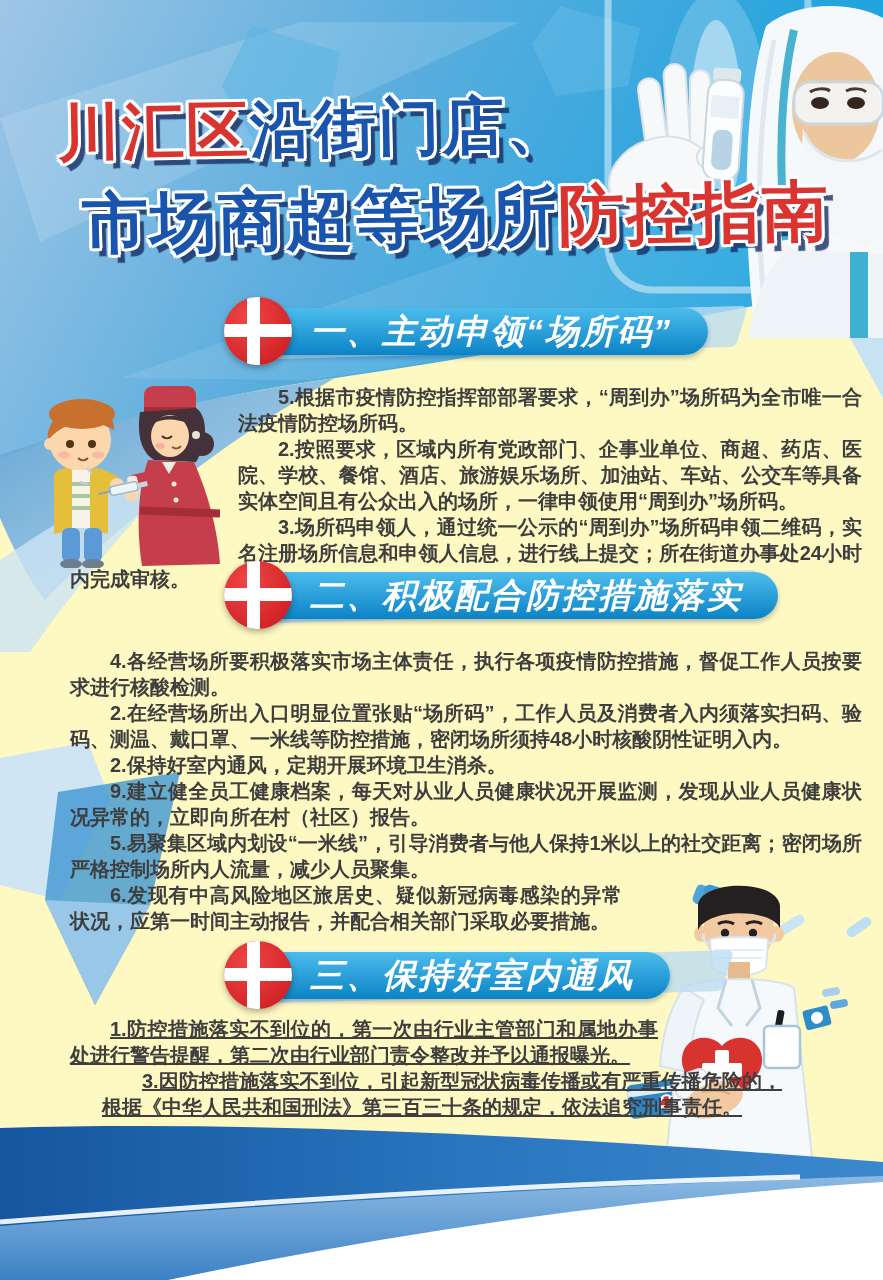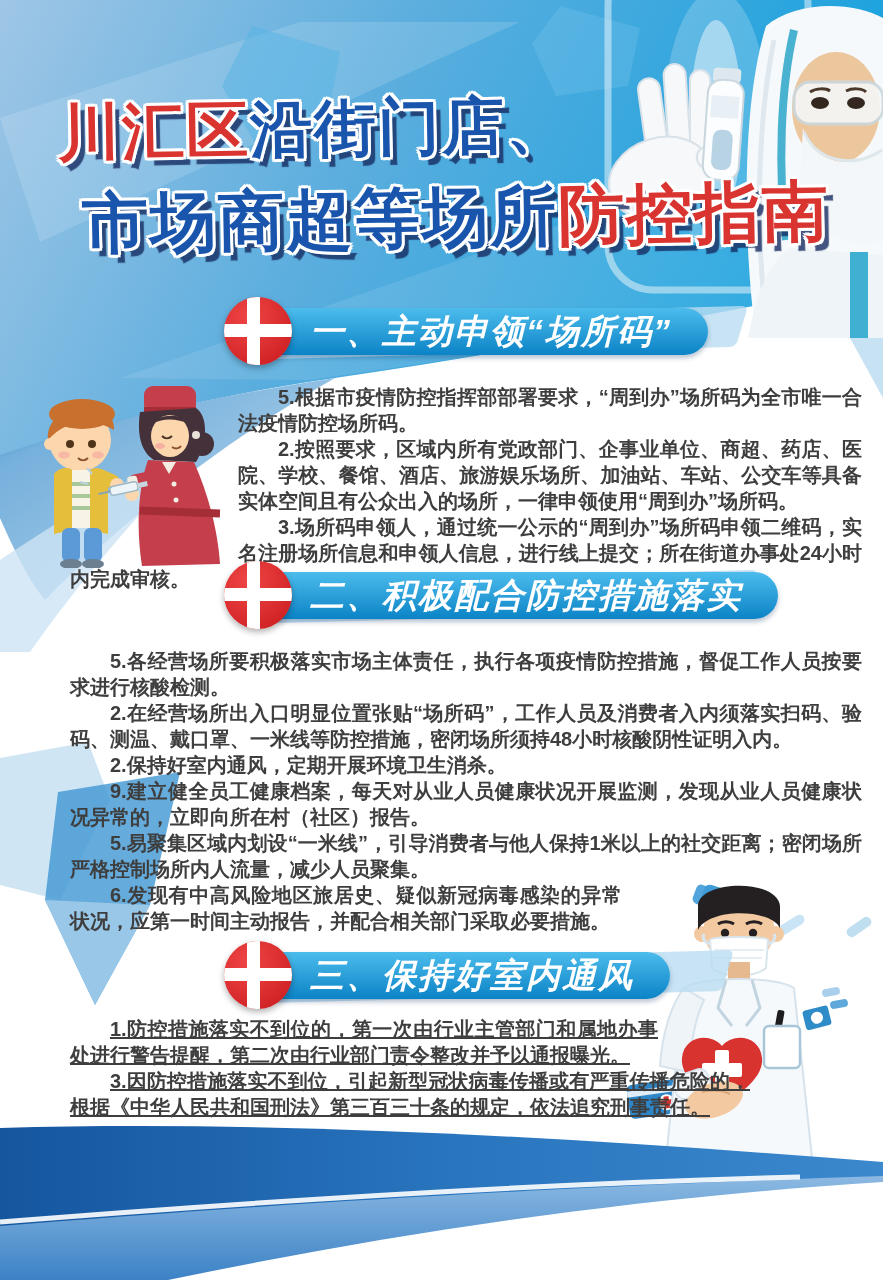--- a/index.html
+++ b/index.html
@@ -1,16 +1,16 @@
 <!DOCTYPE html>
 <html><head>
 <meta charset="utf-8">
 <style>
   html,body{margin:0;padding:0;background:#888;}
-  .poster{position:relative;width:883px;height:1280px;overflow:hidden;background:#ffffff;
+  .poster{position:relative;width:883px;height:1280px;overflow:hidden;background:#fef9c3;
           font-family:"Liberation Sans",sans-serif;margin:0 auto;}
   .layer{position:absolute;inset:0;}
   .bg{z-index:0;}
   .illus{position:absolute;}
   .ppe{left:598px;top:0;z-index:1;}
   .doctor{left:626px;top:876px;z-index:1;}
   .wavefront{z-index:2;pointer-events:none;}
   .vax{left:24px;top:378px;z-index:3;}
   
   .title{position:absolute;z-index:3;font-weight:bold;line-height:1;white-space:nowrap;
@@ -40,21 +40,21 @@
   .cross-badge .h{position:absolute;left:0;top:27px;width:68px;height:13px;background:#fff;}
   
   .sec{position:absolute;z-index:3;color:#3e3e3e;font-size:20px;line-height:26px;
        font-weight:bold;text-align:justify;}
   .sec p{margin:0;text-indent:2em;}
   .s1{left:70px;top:384px;width:792px;}
   .s1 .img-spacer{float:left;width:168px;height:157px;}
   .s2{left:70px;top:648px;width:792px;}
   .s2 .p6{width:552px;}
   .s3{left:70px;top:1016px;width:588px;text-decoration:underline;}
-  .s3 .p3{width:680px;}
+  .s3 .p3{width:680px;margin-left:32px;}
 </style>
 </head>
 <body>
 
 <div class="poster">
 
   <svg class="layer bg" viewBox="0 0 883 1280">
     <defs>
       <linearGradient id="gh" x1="0" y1="0" x2="1" y2="0.25">
         <stop offset="0" stop-color="#9fc6e6"></stop>
@@ -185,21 +185,21 @@
   <div class="banner b2">
     <div class="ribbon"></div>
     <div class="cross-badge">
         <div class="v"></div>
         <div class="h"></div>
       </div>
     <div class="pill">二、积极配合防控措施落实</div>
   </div>
 
   <div class="sec s2">
-    <p>5.各经营场所要积极落实市场主体责任，执行各项疫情防控措施，督促工作人员按要求进行核酸检测。</p>
+    <p>4.各经营场所要积极落实市场主体责任，执行各项疫情防控措施，督促工作人员按要求进行核酸检测。</p>
     <p>2.在经营场所出入口明显位置张贴“场所码”，工作人员及消费者入内须落实扫码、验码、测温、戴口罩、一米线等防控措施，密闭场所须持48小时核酸阴性证明入内。</p>
     <p>2.保持好室内通风，定期开展环境卫生消杀。</p>
     <p>9.建立健全员工健康档案，每天对从业人员健康状况开展监测，发现从业人员健康状况异常的，立即向所在村（社区）报告。</p>
     <p>5.易聚集区域内划设“一米线”，引导消费者与他人保持1米以上的社交距离；密闭场所严格控制场所内人流量，减少人员聚集。</p>
     <p class="p6">6.发现有中高风险地区旅居史、疑似新冠病毒感染的异常状况，应第一时间主动报告，并配合相关部门采取必要措施。</p>
   </div>
 
   <svg class="illus doctor" width="257" height="282" viewBox="0 0 257 282">
     <rect x="76" y="10" width="22" height="22" rx="6" transform="rotate(18 87 21)" fill="#3e9bd8"></rect>
     <rect x="150" y="44" width="30" height="10" rx="5" transform="rotate(-32 165 49)" fill="#c9e4f5"></rect>

